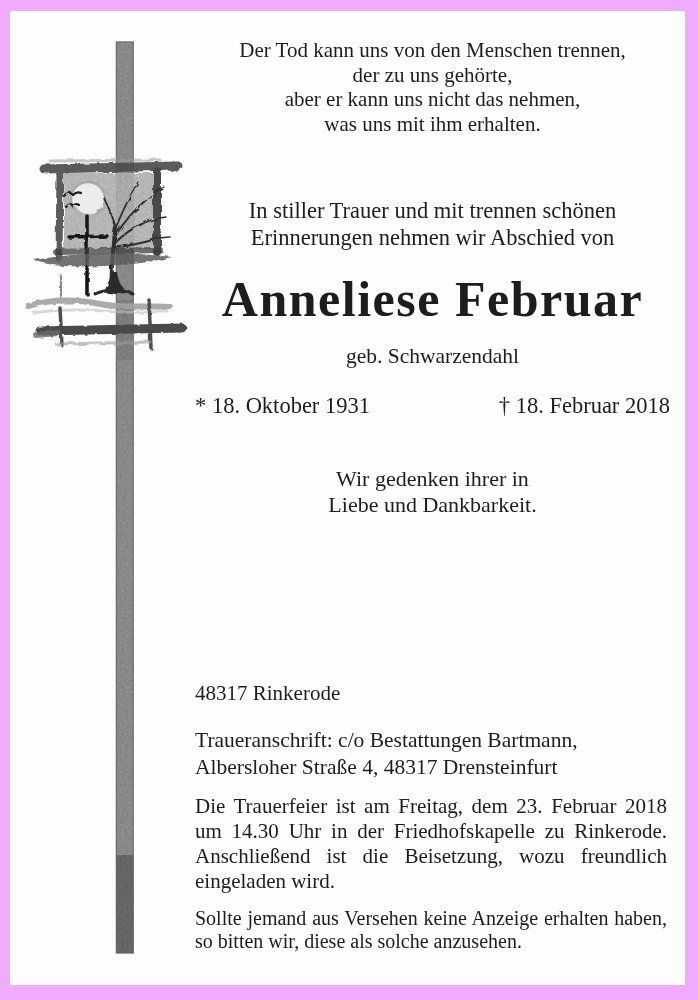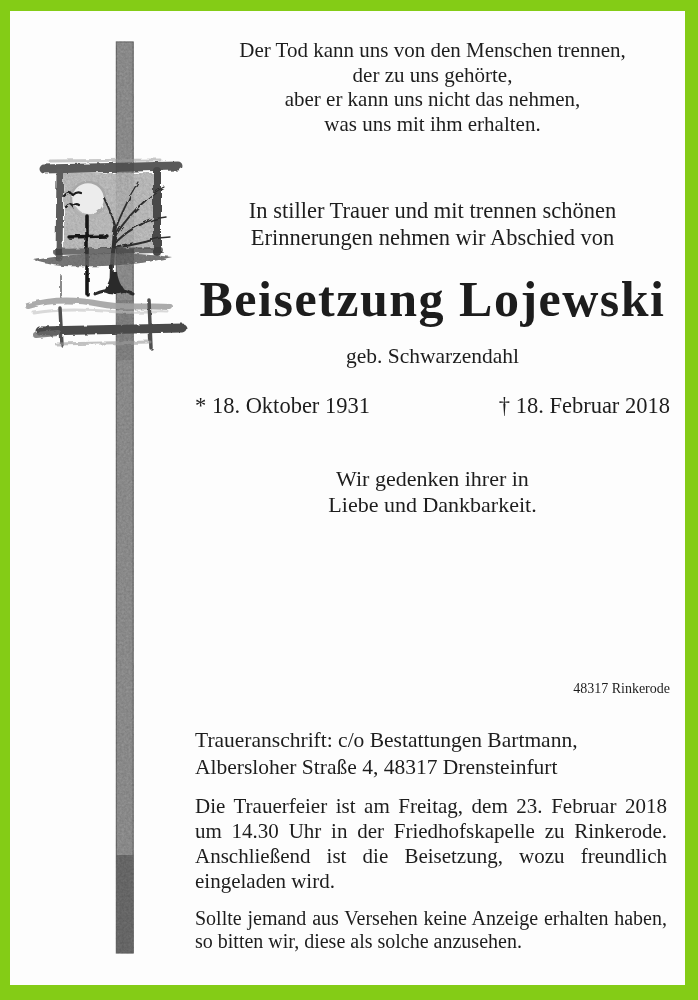--- a/index.html
+++ b/index.html
@@ -1,34 +1,34 @@
 <!DOCTYPE html>
 <html><head>
 <meta charset="utf-8">
 <style>
   html,body{margin:0;padding:0;background:#222;}
   .canvas{
-    position:relative;width:698px;height:1000px;background:#84cc16;
+    position:relative;width:698px;height:1000px;background:#f0abfc;
     overflow:hidden;font-family:"Liberation Serif","DejaVu Serif",serif;
   }
   .page{
     position:absolute;left:10px;top:11px;width:675px;height:974px;
     background:#fdfdfd;
   }
   .abs{position:absolute;}
   .txt{color:#1d1d1d;}
   .col{left:195px;width:475px;text-align:center;}
   .verse{top:38px;font-size:21px;line-height:24.5px;}
   .intro{top:197px;font-size:22.5px;line-height:27px;}
   .name{top:272px;font-size:50px;font-weight:bold;letter-spacing:1.5px;line-height:54px;}
   .maiden{top:344px;font-size:21.5px;}
   .dates{top:393px;font-size:22.5px;display:flex;justify-content:space-between;gap:48px;}
   .remember{top:466px;font-size:22px;line-height:26px;}
   .mourners{top:559px;font-size:24.5px;line-height:36px;}
-  .city{top:681px;text-align:right;font-size:14px;}
+  .city{top:681px;text-align:left;font-size:21px;}
   .addr{top:713px;text-align:left;font-size:21.5px;line-height:26.5px;margin-top:14px;}
   .funeral{top:794px;width:472px;text-align:justify;font-size:21px;line-height:25px;}
   .note{top:907px;width:472px;text-align:justify;font-size:20px;line-height:22.8px;}
 </style>
 </head>
 <body>
 
 <div class="canvas">
   <div class="page"></div>
 
@@ -128,21 +128,21 @@
     <div>der zu uns gehörte,</div>
     <div>aber er kann uns nicht das nehmen,</div>
     <div>was uns mit ihm erhalten.</div>
   </div>
 
   <div class="abs txt col intro">
     <div>In stiller Trauer und mit trennen schönen</div>
     <div>Erinnerungen nehmen wir Abschied von</div>
   </div>
 
-  <div class="abs txt col name">Beisetzung Lojewski</div>
+  <div class="abs txt col name">Anneliese Februar</div>
 
   <div class="abs txt col maiden">geb. Schwarzendahl</div>
 
   <div class="abs txt col dates">
     <span>* 18. Oktober 1931</span>
     <span>† 18. Februar 2018</span>
   </div>
 
   <div class="abs txt col remember">
     <div>Wir gedenken ihrer in</div>

